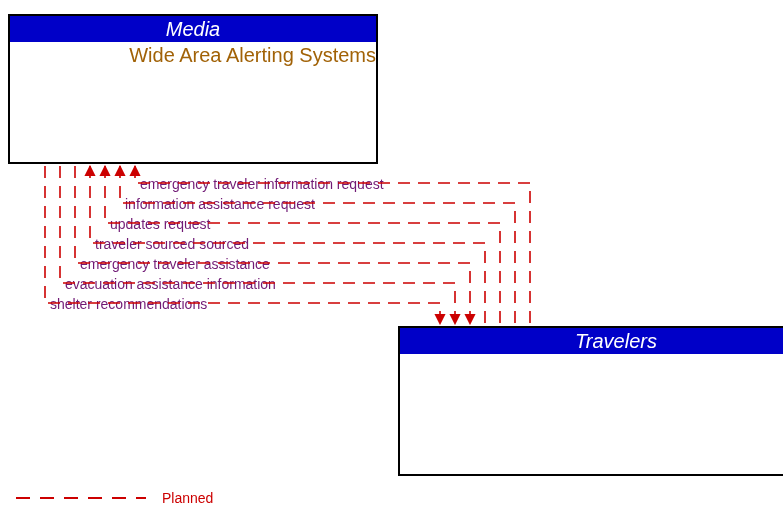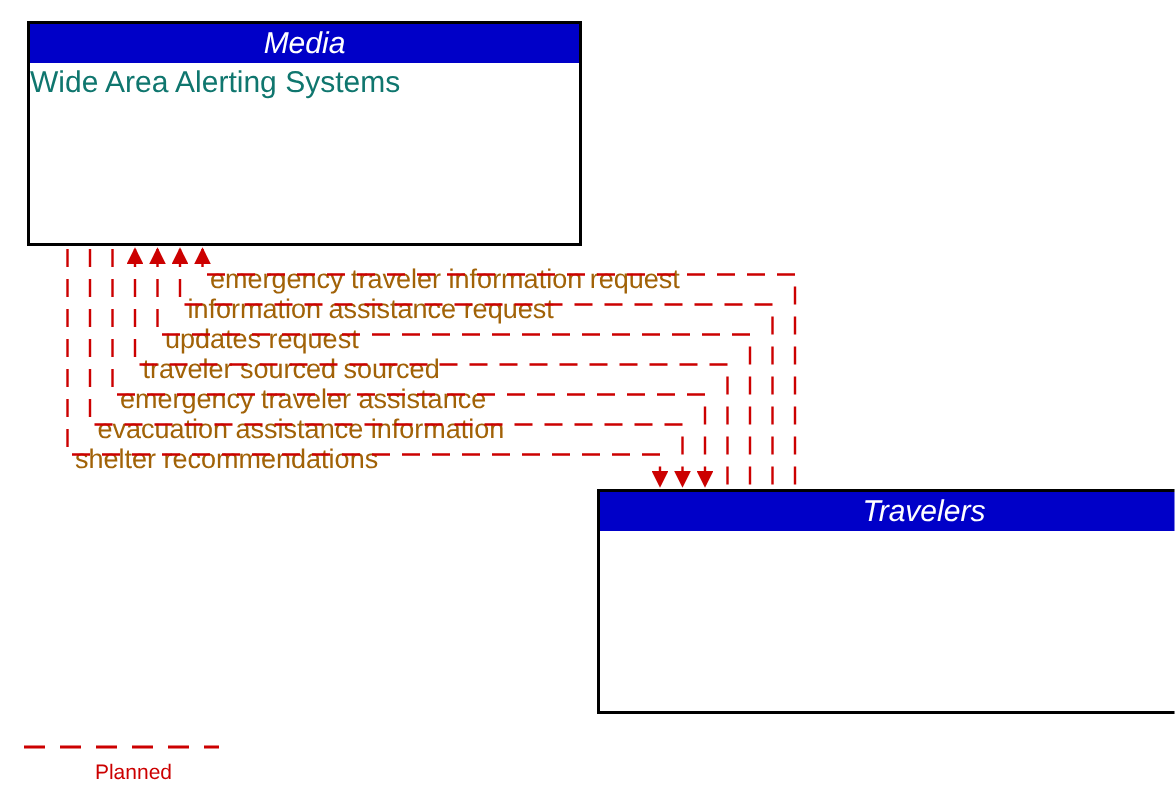--- a/index.html
+++ b/index.html
@@ -20,62 +20,63 @@
     background:#0000c8;
     color:#fff;
     font-style:italic;
     font-weight:400;
     text-align:center;
     font-size:20px;
     line-height:26px;
     height:26px;
   }
   .box-title{
-    text-align:left;
+    text-align:right;
     font-size:20px;
-    color:#0f766e;
+    color:#a16207;
     padding-top:2px;
+    padding-left:48px;
   }
   .flow-label{
     position:absolute;
-    color:#a16207;
-    font-size:18px;
+    color:#701a75;
+    font-size:14px;
     white-space:nowrap;
     background:transparent;
   }
   .legend{
     position:absolute;
     display:flex;
     align-items:center;
     font-size:14px;
     color:#cc0000;
   }
   svg{position:absolute;left:0;top:0;pointer-events:none;}
 </style>
 </head>
 <body>
 
-<div class="box" style="left:18px;top:14px;width:370px;height:150px;">
+<div class="box" style="left:8px;top:14px;width:370px;height:150px;">
   <div class="box-header">Media</div>
   <div class="box-title">Wide Area Alerting Systems</div>
 </div>
 
 <div class="box" style="left:398px;top:326px;width:436px;height:150px;">
   <div class="box-header">Travelers</div>
 </div>
 
 <div class="flow-label" style="left:140px;top:176px;">emergency traveler information request</div>
 <div class="flow-label" style="left:125px;top:196px;">information assistance request</div>
 <div class="flow-label" style="left:110px;top:216px;">updates request</div>
 <div class="flow-label" style="left:95px;top:236px;">traveler sourced sourced</div>
 <div class="flow-label" style="left:80px;top:256px;">emergency traveler assistance</div>
 <div class="flow-label" style="left:65px;top:276px;">evacuation assistance information</div>
 <div class="flow-label" style="left:50px;top:296px;">shelter recommendations</div>
 
-<div class="legend" style="left:16px;top:490px;flex-direction:column;">
+<div class="legend" style="left:16px;top:490px;">
   <svg width="130" height="16" style="position:static;">
     <line x1="0" y1="8" x2="130" y2="8" stroke="#cc0000" stroke-width="2" stroke-dasharray="14 10"></line>
   </svg>
   <span style="margin-left:16px;">Planned</span>
 </div>
 
 <svg width="783" height="524">
   <defs>
     <marker id="arr" viewBox="0 0 10 10" refX="9" refY="5" markerWidth="7" markerHeight="7" orient="auto-start-reverse">
       <path d="M 0 0 L 10 5 L 0 10 z" fill="#cc0000"></path>

